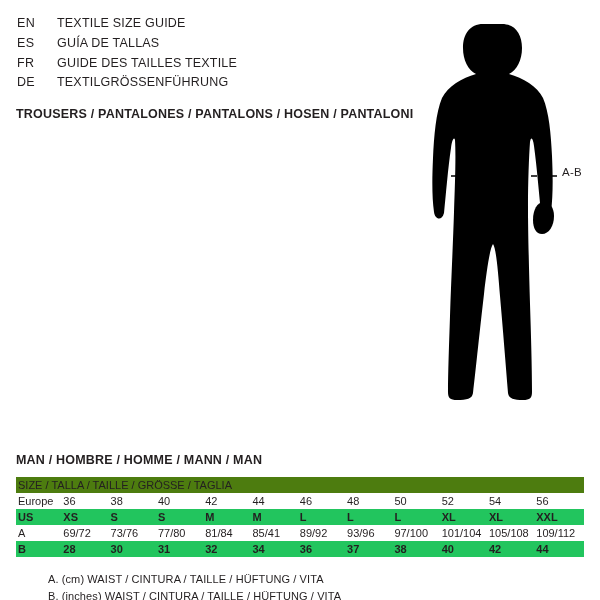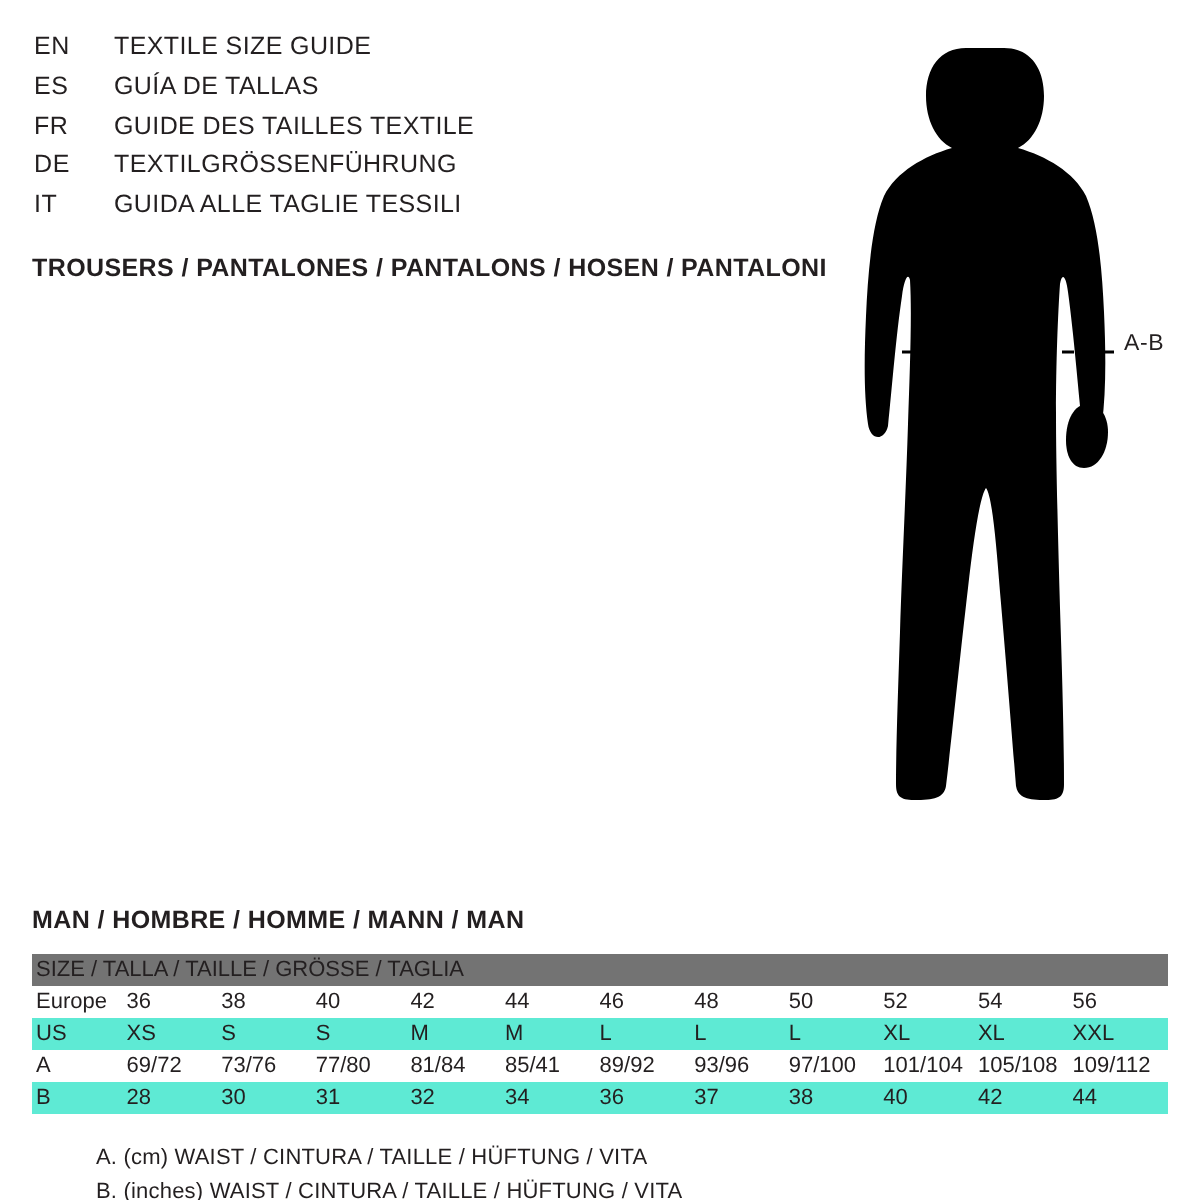--- a/index.html
+++ b/index.html
@@ -84,25 +84,26 @@
     width: 568px;
     font-size: 11px;
     table-layout: fixed;
   }
   table.size td {
     padding: 2px 0 2px 0;
     vertical-align: middle;
     white-space: nowrap;
   }
   table.size tr.hdr td {
-    background: #737373;
+    background: #4d7c0f;
     font-size: 11px;
   }
   table.size tr.shade td {
-    background: #5eead4;
+    background: #22c55e;
+    font-weight: bold;
   }
   td.lbl {
     width: 92px;
     padding-left: 2px !important;
   }
   .notes {
     margin-top: 14px;
     font-size: 11px;
     line-height: 1.5;
     letter-spacing: 0.1px;
@@ -124,24 +125,20 @@
       <td class="lang-code">ES</td>
       <td class="lang-title">GUÍA DE TALLAS</td>
     </tr>
     <tr>
       <td class="lang-code">FR</td>
       <td class="lang-title">GUIDE DES TAILLES TEXTILE</td>
     </tr>
     <tr>
       <td class="lang-code">DE</td>
       <td class="lang-title">TEXTILGRÖSSENFÜHRUNG</td>
-    </tr>
-    <tr>
-      <td class="lang-code">IT</td>
-      <td class="lang-title">GUIDA ALLE TAGLIE TESSILI</td>
     </tr>
   </tbody>
     </table>
 
   <div class="section-title">TROUSERS / PANTALONES / PANTALONS / HOSEN / PANTALONI</div>
 
   <div class="figure">
     <svg width="185" height="400" viewBox="0 0 185 400">
       <path fill="#000000" d="
         M 73 8

